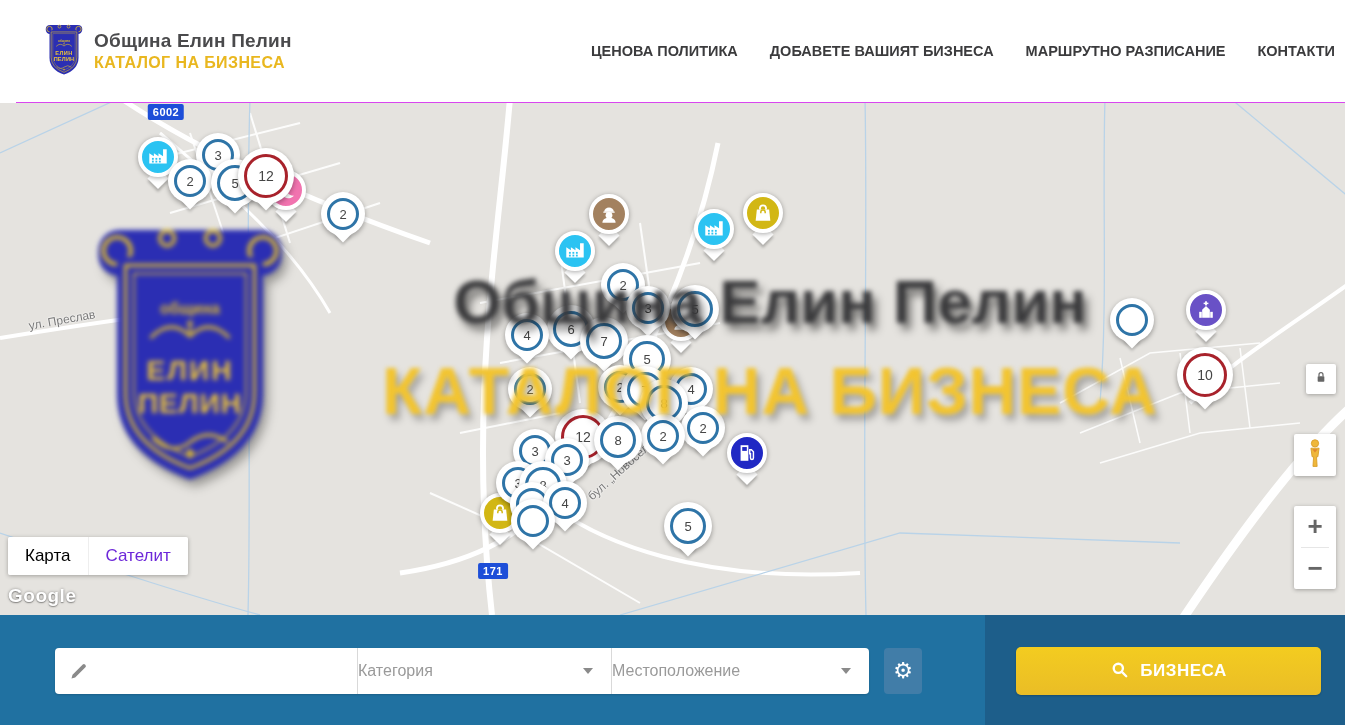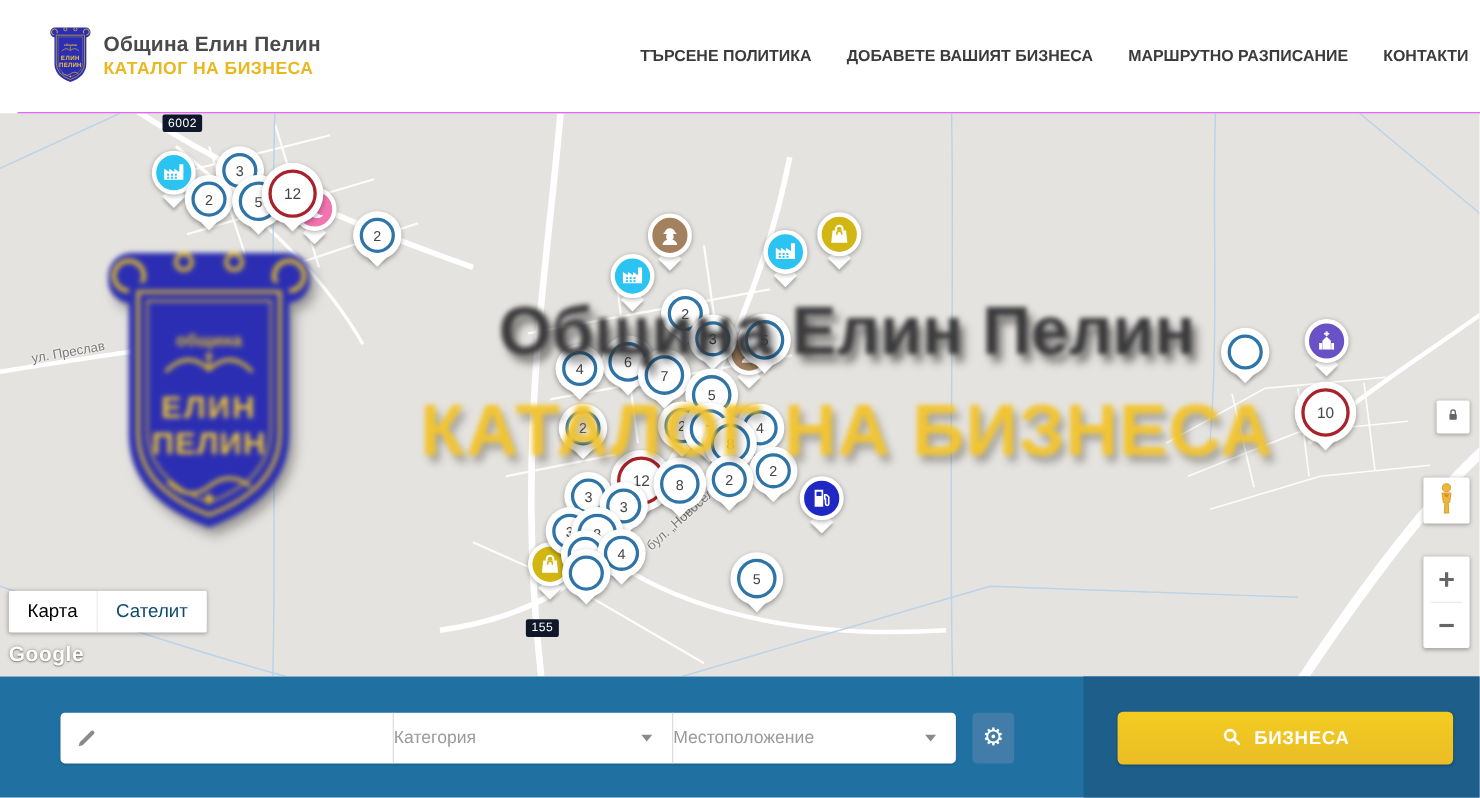--- a/index.html
+++ b/index.html
@@ -13,22 +13,22 @@
   .logo-text { margin-left:9px; display:flex; flex-direction:column; }
   .logo-title { font-size:19px; font-weight:700; color:#4a4a4c; letter-spacing:0.2px; }
   .logo-subtitle { font-size:16px; font-weight:800; color:#e9b71f; letter-spacing:0.4px; margin-top:2px; }
   .main-nav { display:flex; gap:32px; margin-right:26px; }
   .nav-item { font-size:14.5px; font-weight:700; color:#3b3b3d; text-decoration:none; cursor:pointer; letter-spacing:0; }
 
   
   .map { position:absolute; left:0; top:103px; width:1345px; height:512px; background:#e5e3df; overflow:hidden; }
   .map-roads { position:absolute; left:0; top:0; z-index:0; }
 
-  .road-badge { position:absolute; transform:translate(-50%,-50%); background:#0f172a; color:#fff;
-                font-size:11px; font-weight:400; padding:2px 5px; border-radius:2px; z-index:2; letter-spacing:0.5px;}
+  .road-badge { position:absolute; transform:translate(-50%,-50%); background:#1d4ed8; color:#fff;
+                font-size:11px; font-weight:700; padding:2px 5px; border-radius:2px; z-index:2; letter-spacing:0.5px;}
   .street-label { position:absolute; color:#787878; font-size:12px; z-index:2; white-space:nowrap;
                   text-shadow:0 0 2px #fff, 0 0 2px #fff; }
 
   
   .pin { position:absolute; transform:translate(-50%,-50%); z-index:3; width:46px; height:46px; cursor:pointer; }
   .pin .ptail { position:absolute; left:50%; bottom:-6px; width:15px; height:15px; background:#fff;
                 transform:translateX(-50%) rotate(45deg); box-shadow:2px 2px 3px rgba(0,0,0,.25); }
   .pin .pcircle { position:absolute; left:3px; top:3px; width:40px; height:40px; border-radius:50%;
                   border:4px solid #fff; box-shadow:0 1px 5px rgba(0,0,0,.35); display:flex; align-items:center; justify-content:center; }
   .pin svg { width:22px; height:22px; }
@@ -51,21 +51,21 @@
   .wm-subtitle { position:absolute; left:330px; top:250px; width:880px; text-align:center;
               font-size:66px; font-weight:700; color:#f2c430; letter-spacing:1px;
               filter:blur(2.2px); text-shadow:4px 6px 6px rgba(0,0,0,.30); white-space:nowrap; }
 
   
   .maptype { position:absolute; left:8px; top:434px; display:flex; z-index:10;
              box-shadow:0 1px 4px rgba(0,0,0,.3); border-radius:2px; overflow:hidden; }
   .maptype .mt-btn { height:38px; background:#fff; display:flex; align-items:center; justify-content:center;
              padding:0 17px; font-size:17px; cursor:pointer; }
   .mt-map { font-weight:500; color:#000; }
-  .mt-sat { color:#0c4a6e; border-left:1px solid #eee; }
+  .mt-sat { color:#6d28d9; border-left:1px solid #eee; }
 
   .google-logo { position:absolute; left:8px; top:482px; z-index:10; font-size:19px; font-weight:700; color:#fff;
                  letter-spacing:0.5px; text-shadow:0 0 3px rgba(0,0,0,.4), 0 1px 1px rgba(0,0,0,.3); }
 
   .attribution { position:absolute; right:7px; top:492px; z-index:10; display:flex; gap:17px;
                  font-size:10.5px; color:#3a3a3a; text-shadow:0 0 2px #fff,0 0 2px #fff; }
   .attribution span { white-space:nowrap; }
   .attribution .attr-link { cursor:pointer; }
 
   .ctrl-btn { position:absolute; background:#fff; box-shadow:0 1px 4px rgba(0,0,0,.3); border-radius:2px;
@@ -126,21 +126,21 @@
           <text x="100" y="190" text-anchor="middle" font-size="27" font-weight="bold" letter-spacing="1" fill="#e9c23a">ПЕЛИН</text>
           <path d="M64 214 q18 18 36 4 q18 -14 36 0" fill="none" stroke="#d9b832" stroke-width="3"></path>
           <path d="M96 228 l4 7 l4 -7 l-4 -4 z" fill="#d9b832"></path>
         </svg></div>
     <div class="logo-text">
       <span class="logo-title">Община Елин Пелин</span>
       <span class="logo-subtitle">КАТАЛОГ НА БИЗНЕСА</span>
     </div>
   </div>
   <nav class="main-nav">
-      <a class="nav-item">ТЪРСЕНЕ ПОЛИТИКА</a>
+      <a class="nav-item">ЦЕНОВА ПОЛИТИКА</a>
       <a class="nav-item">ДОБАВЕТЕ ВАШИЯТ БИЗНЕСА</a>
       <a class="nav-item">МАРШРУТНО РАЗПИСАНИЕ</a>
       <a class="nav-item">КОНТАКТИ</a>
     </nav>
 </div>
 
 <div class="map" id="map">
   <svg class="map-roads" width="1345" height="512" viewBox="0 0 1345 512">
     <g stroke="#ffffff" fill="none">
       <path d="M120 -5 C 210 55, 330 105, 430 140" stroke-width="5"></path>
@@ -180,21 +180,21 @@
       <path d="M865 -5 C 868 150, 862 350, 866 512"></path>
       <path d="M1105 -5 C 1102 100, 1108 200, 1100 300"></path>
       <path d="M1230 -5 L 1350 95"></path>
       <path d="M0 430 C 90 460, 180 490, 260 512"></path>
       <path d="M0 50 L 120 -5"></path>
       <path d="M620 512 L 900 430 L 1180 440"></path>
     </g>
   </svg>
 
   <div class="road-badge" style="left: 166px; top: 9px;">6002</div>
-    <div class="road-badge" style="left: 493px; top: 468px;">155</div>
+    <div class="road-badge" style="left: 493px; top: 468px;">171</div>
     <div class="street-label" style="left: 62px; top: 217px; transform: translate(-50%, -50%) rotate(-10deg);">ул. Преслав</div>
     <div class="street-label" style="left: 625px; top: 363px; transform: translate(-50%, -50%) rotate(-42deg);">бул. „Новоселци“</div>
     <div class="pin" style="left: 158px; top: 54px;">
       <i class="ptail"></i>
       <span class="pcircle" style="background:#2bc3f2">
         <svg viewBox="0 0 24 24">
           <path fill="#fff" d="M2.5 19V8l5 3.2V8l5 3.2V8l5 3.2V3.5h4V19z"></path>
           <g fill="#2bc3f2">
             <rect x="5.4" y="13" width="2" height="2"></rect>
             <rect x="9.2" y="13" width="2" height="2"></rect>

